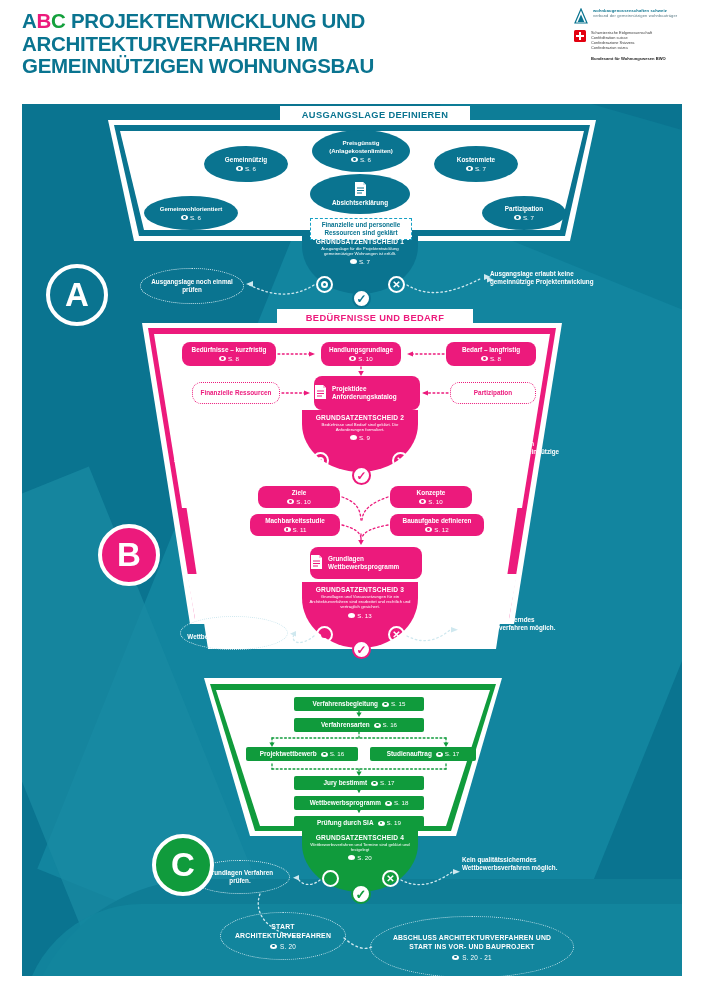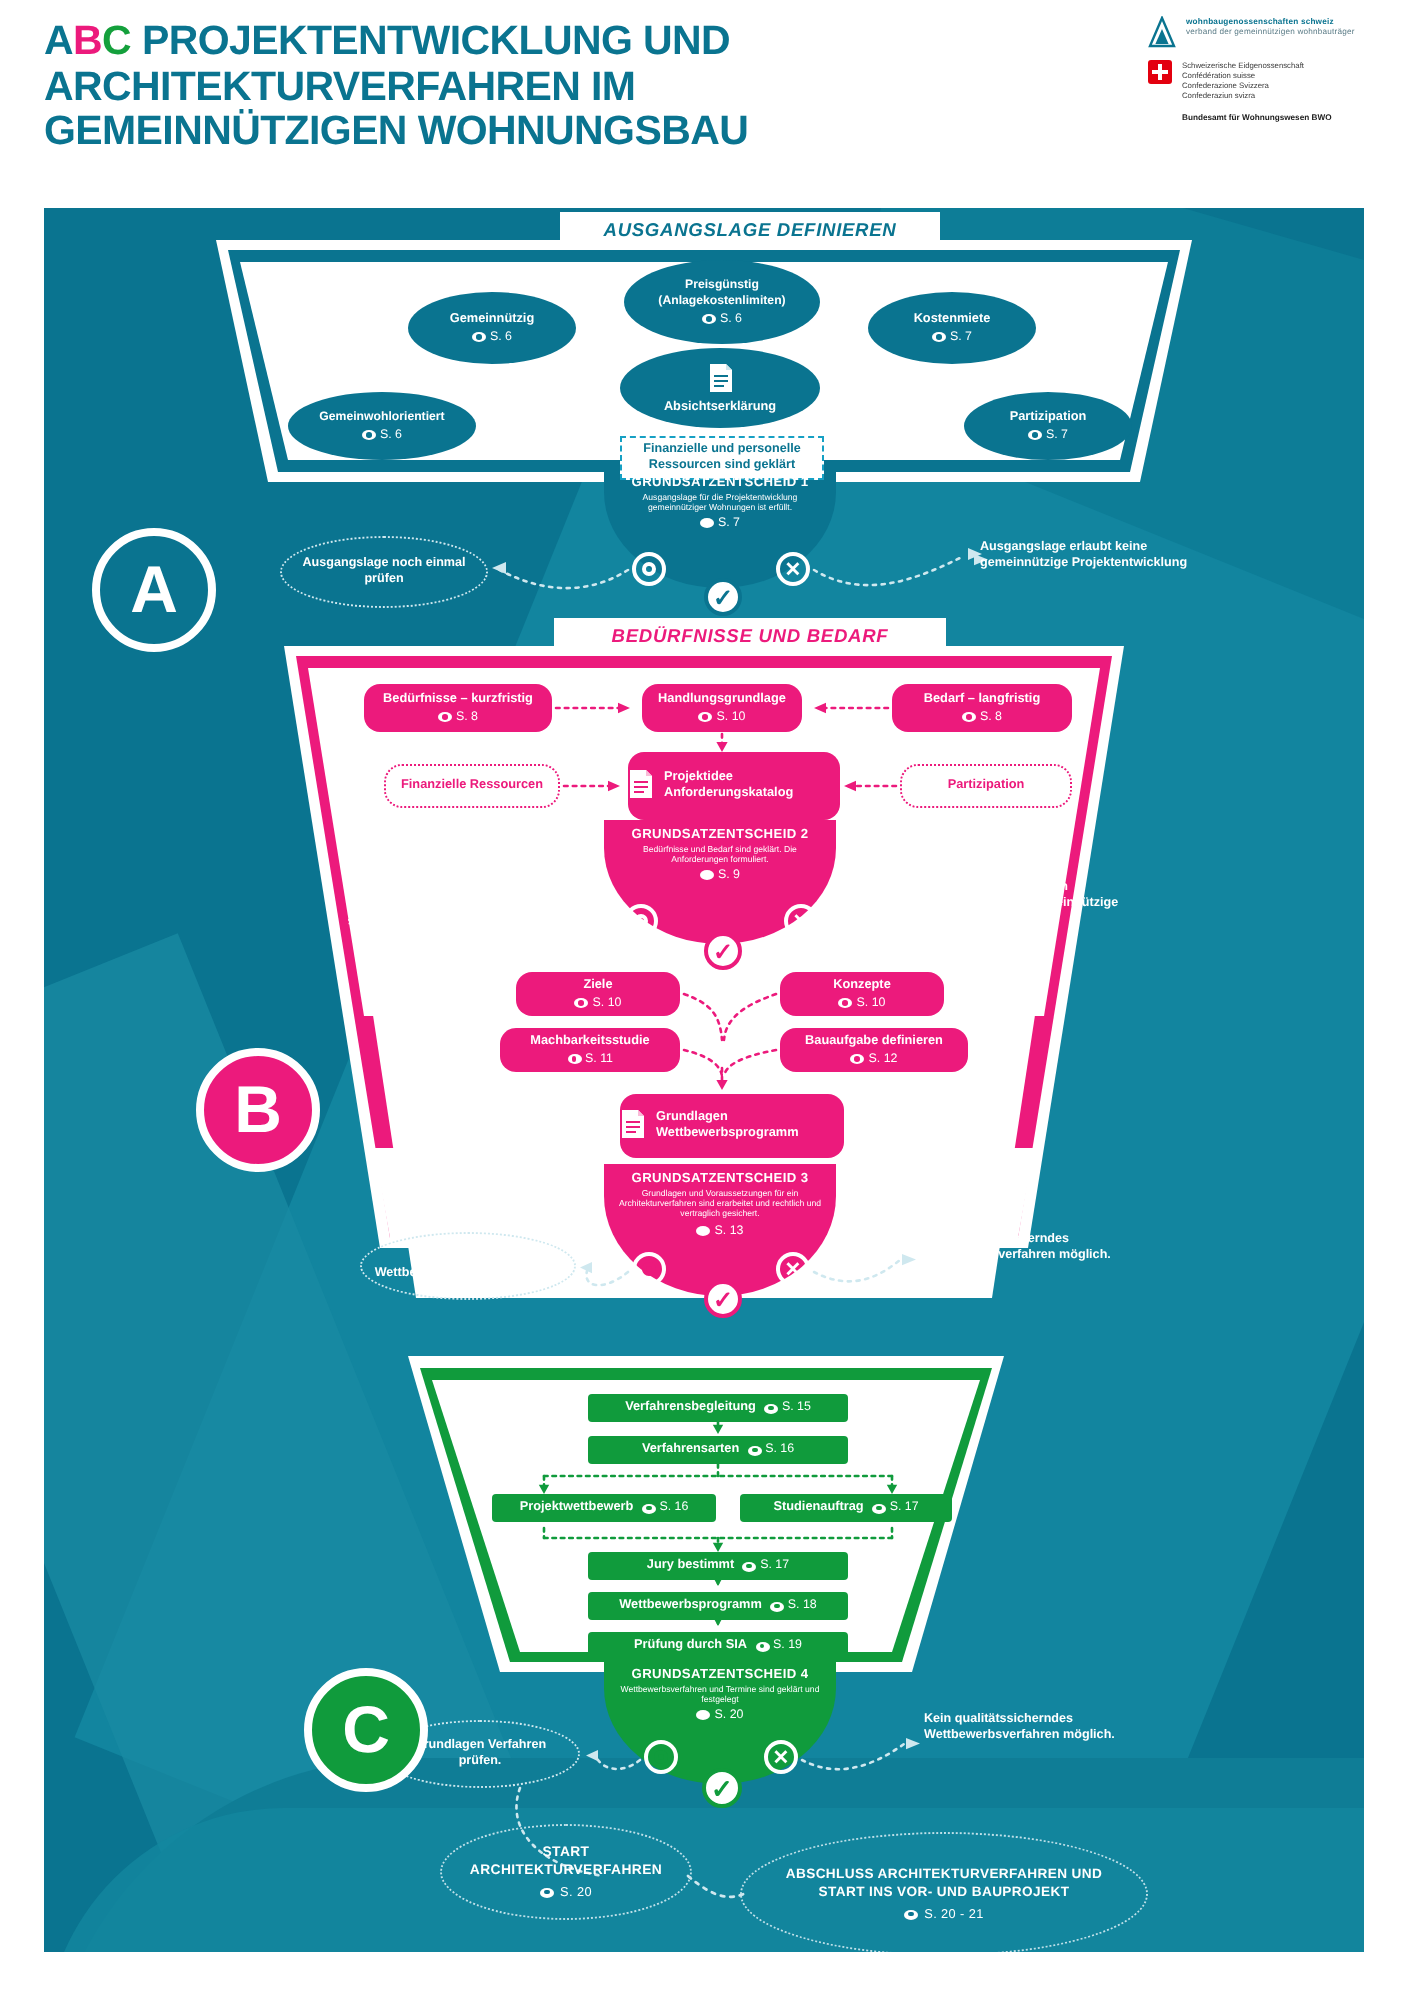--- a/index.html
+++ b/index.html
@@ -40,21 +40,21 @@
   .sw1 { width:520px; height:760px; left:300px; top:60px; transform:rotate(22deg); transform-origin:0 0; border-radius:60px 0 0 0; }
   .sw2 { width:300px; height:900px; left:430px; top:-40px; transform:rotate(16deg); transform-origin:0 0; background:#0d7d97; }
   .sw3 { width:180px; height:480px; left:-100px; top:430px; transform:rotate(-22deg); transform-origin:0 0; background:#1a8ba3; opacity:.75; }
   .sw4 { width:660px; height:180px; left:0px; top:775px; background:#0f7d96; border-radius:200px 0 0 0; }
   .sw5 { width:660px; height:120px; left:0px; top:800px; background:#13879f; border-radius:320px 0 0 0; opacity:.8; }
 
   
   .tab {
     position:absolute; background:#fff; text-align:center;
     font-size:9.3px; font-weight:bold; letter-spacing:.35px;
-    padding:4px 16px 3px; text-transform:uppercase; z-index:6;font-style:italic;
+    padding:4px 16px 3px; text-transform:uppercase; z-index:6;
   }
   .tab.teal { color:#0a7490; }
   .tab.pink { color:#ec1a7c; }
   .tab.green { color:#0f9b3a; }
 
   
   .pill {
     position:absolute; color:#fff; text-align:center;
     font-size:6.4px; line-height:8px; font-weight:bold;
     display:flex; flex-direction:column; align-items:center; justify-content:center;

